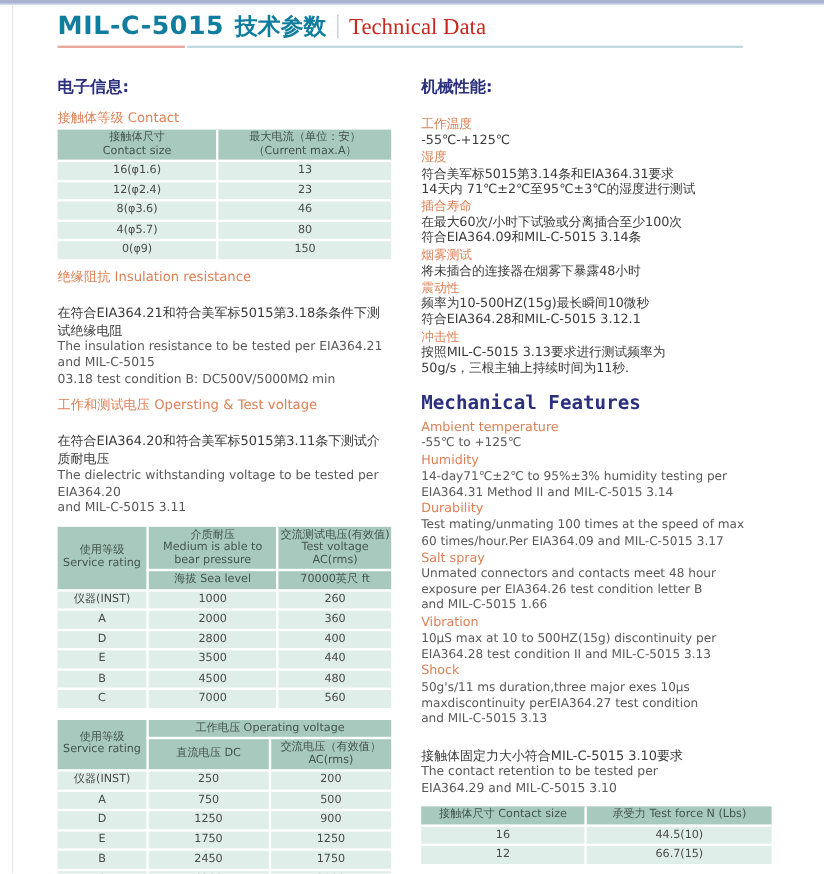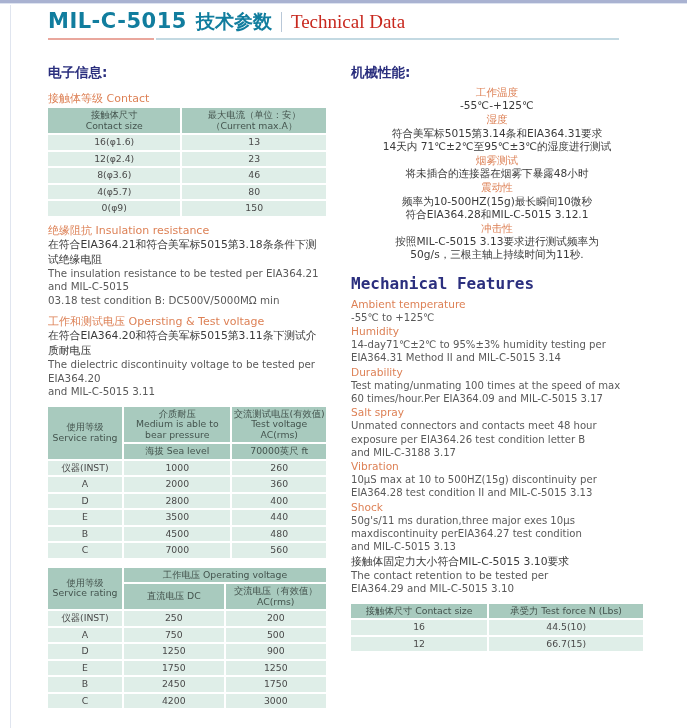--- a/index.html
+++ b/index.html
@@ -20,34 +20,34 @@
   .rule { position: absolute; top: 38px; left: 48px; width: 571px; height: 2px; display: flex; }
   .rule-pink { width: 106px; height: 2px; background: #e9a79d; }
   .rule-blue { flex: 1; height: 2px; background: #c3d9e2; margin-left: 2px; }
 
   .cols { position: absolute; top: 58px; left: 48px; display: flex; }
   .col-left  { width: 278px; }
   .col-right { width: 292px; margin-left: 25px; }
 
   .sec-title { color: #2b2f7e; font-weight: bold; font-size: 13.5px; margin: 6px 0 0; }
   .sub-h  { color: #dd8055; font-size: 11px; line-height: 13px; }
-  .cn-line { color: #3a3a3a; font-size: 10.8px; line-height: 15px; }
+  .cn-line { color: #3a3a3a; font-size: 10.8px; line-height: 15px; margin-top: 16px; }
   .en-line { color: #595959; font-size: 10.3px; line-height: 13.5px; }
 
   .dtable { width: 100%; border-collapse: collapse; table-layout: fixed; }
   .dtable th { background: #a8cabe; color: #44544e; font-weight: normal; }
   .dtable td { background: #dfeee8; color: #4a4a4a; }
   .dtable th, .dtable td {
     font-size: 9.3px; line-height: 10.5px; text-align: center;
     padding: 2px 1px; border-right: 2px solid #fff; border-bottom: 2px solid #fff;
   }
   .dtable tr > *:last-child { border-right: none; }
   .dtable tr:last-child > td { border-bottom: none; }
 
-  .mt4  { margin-top: 3px; }  .mt6  { margin-top: 4px; text-align: center; }
+  .mt4  { margin-top: 3px; }  .mt6  { margin-top: 16px; }
   .mt8  { margin-top: 8px; }  .mt10 { margin-top: 10px; } .mt16 { margin-top: 16px; }
   .mt20 { margin-top: 10px; }
 
   .mech-item { margin-top: 1px; }
   .mech-h  { color: #dd8055; font-size: 10.6px; line-height: 13.2px; }
   .mech-cn { color: #3a3a3a; font-size: 10.6px; line-height: 13.2px; }
   .mech-en { color: #595959; font-size: 10.1px; line-height: 13.2px; }
   .mech-title { color: #2b2f7e; font-family: "DejaVu Sans Mono", "Liberation Mono", monospace; font-weight: bold; font-size: 16px; margin: 12px 0 5px; }
 </style>
 </head>
@@ -112,21 +112,21 @@
       <div class="sub-h mt8">绝缘阻抗 Insulation resistance</div>
       <div class="cn-line">在符合EIA364.21和符合美军标5015第3.18条条件下测试绝缘电阻</div>
       <div class="en-line">
           <div>The insulation resistance to be tested per EIA364.21 and MIL-C-5015</div>
           <div>03.18 test condition B: DC500V/5000MΩ min</div>
         </div>
 
       <div class="sub-h mt8">工作和测试电压 Opersting &amp; Test voltage</div>
       <div class="cn-line">在符合EIA364.20和符合美军标5015第3.11条下测试介质耐电压</div>
       <div class="en-line">
-          <div>The dielectric discontinuity voltage to be tested per EIA364.20</div>
+          <div>The dielectric withstanding voltage to be tested per EIA364.20</div>
           <div>and MIL-C-5015 3.11</div>
         </div>
 
       <table class="dtable mt8">
         <tbody>
             <tr>
           <th rowspan="2" style="width:27%">
             <div>使用等级</div>
             <div>Service rating</div>
           </th>
@@ -235,20 +235,27 @@
             </div>
         </div>
         <div class="mech-item">
           <div class="mech-h">湿度</div>
           <div class="mech-cn">
               <div>符合美军标5015第3.14条和EIA364.31要求</div>
               <div>14天内 71℃±2℃至95℃±3℃的湿度进行测试</div>
             </div>
         </div>
         <div class="mech-item">
+          <div class="mech-h">插合寿命</div>
+          <div class="mech-cn">
+              <div>在最大60次/小时下试验或分离插合至少100次</div>
+              <div>符合EIA364.09和MIL-C-5015 3.14条</div>
+            </div>
+        </div>
+        <div class="mech-item">
           <div class="mech-h">烟雾测试</div>
           <div class="mech-cn">
               <div>将未插合的连接器在烟雾下暴露48小时</div>
             </div>
         </div>
         <div class="mech-item">
           <div class="mech-h">震动性</div>
           <div class="mech-cn">
               <div>频率为10-500HZ(15g)最长瞬间10微秒</div>
               <div>符合EIA364.28和MIL-C-5015 3.12.1</div>
@@ -284,21 +291,21 @@
           <div class="mech-en">
               <div>Test mating/unmating 100 times at the speed of max</div>
               <div>60 times/hour.Per EIA364.09 and MIL-C-5015 3.17</div>
             </div>
         </div>
         <div class="mech-item">
           <div class="mech-h">Salt spray</div>
           <div class="mech-en">
               <div>Unmated connectors and contacts meet 48 hour</div>
               <div>exposure per EIA364.26 test condition letter B</div>
-              <div>and MIL-C-3188 3.17</div>
+              <div>and MIL-C-5015 1.66</div>
             </div>
         </div>
         <div class="mech-item">
           <div class="mech-h">Vibration</div>
           <div class="mech-en">
               <div>10μS max at 10 to 500HZ(15g) discontinuity per</div>
               <div>EIA364.28 test condition II and MIL-C-5015 3.13</div>
             </div>
         </div>
         <div class="mech-item">

